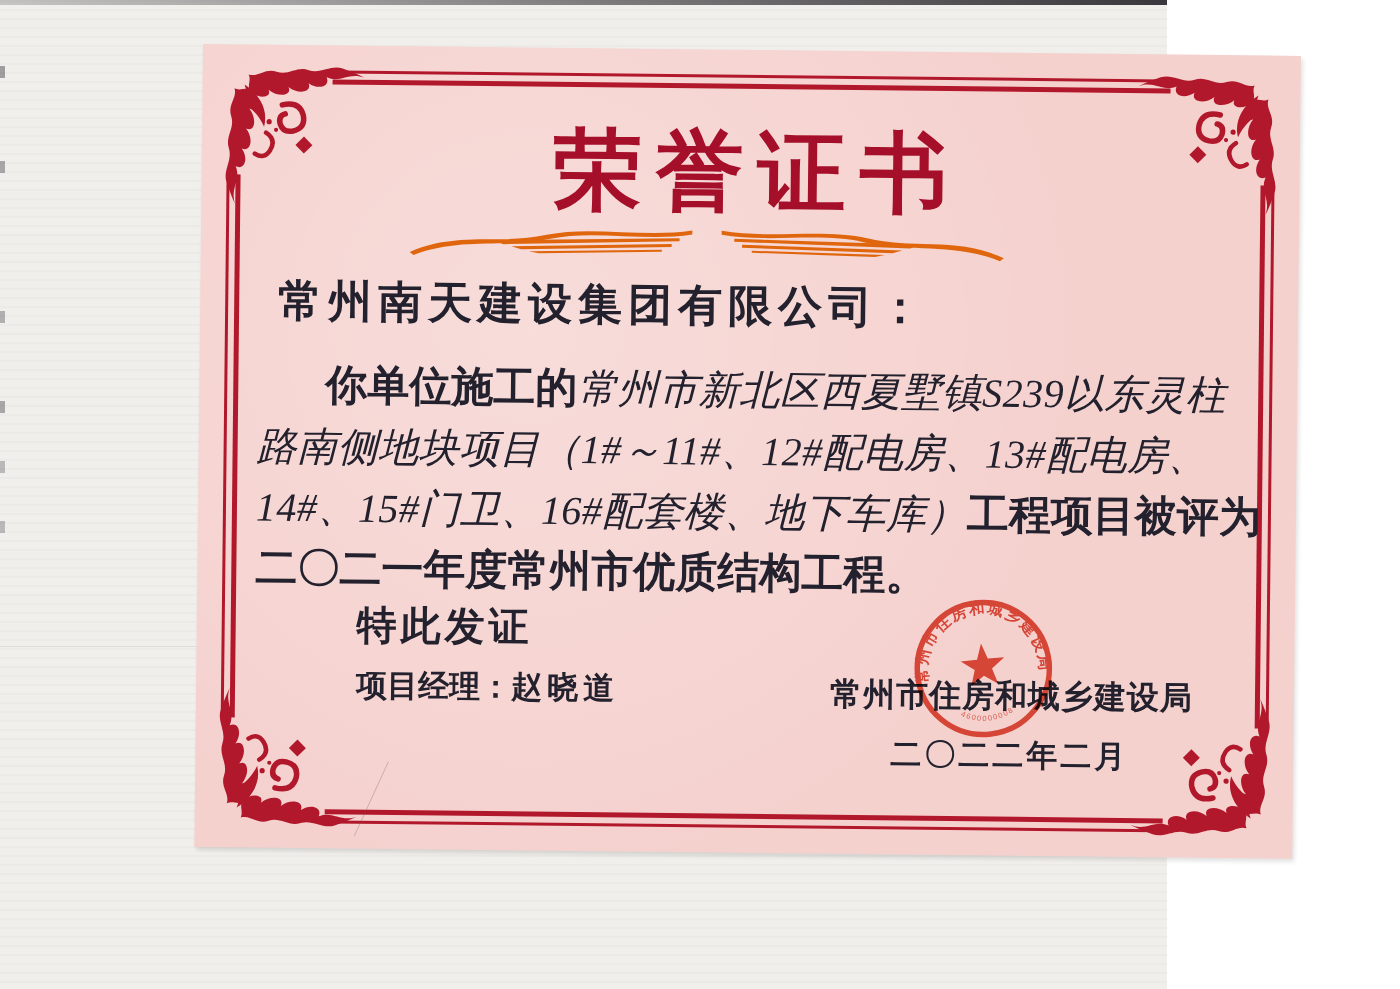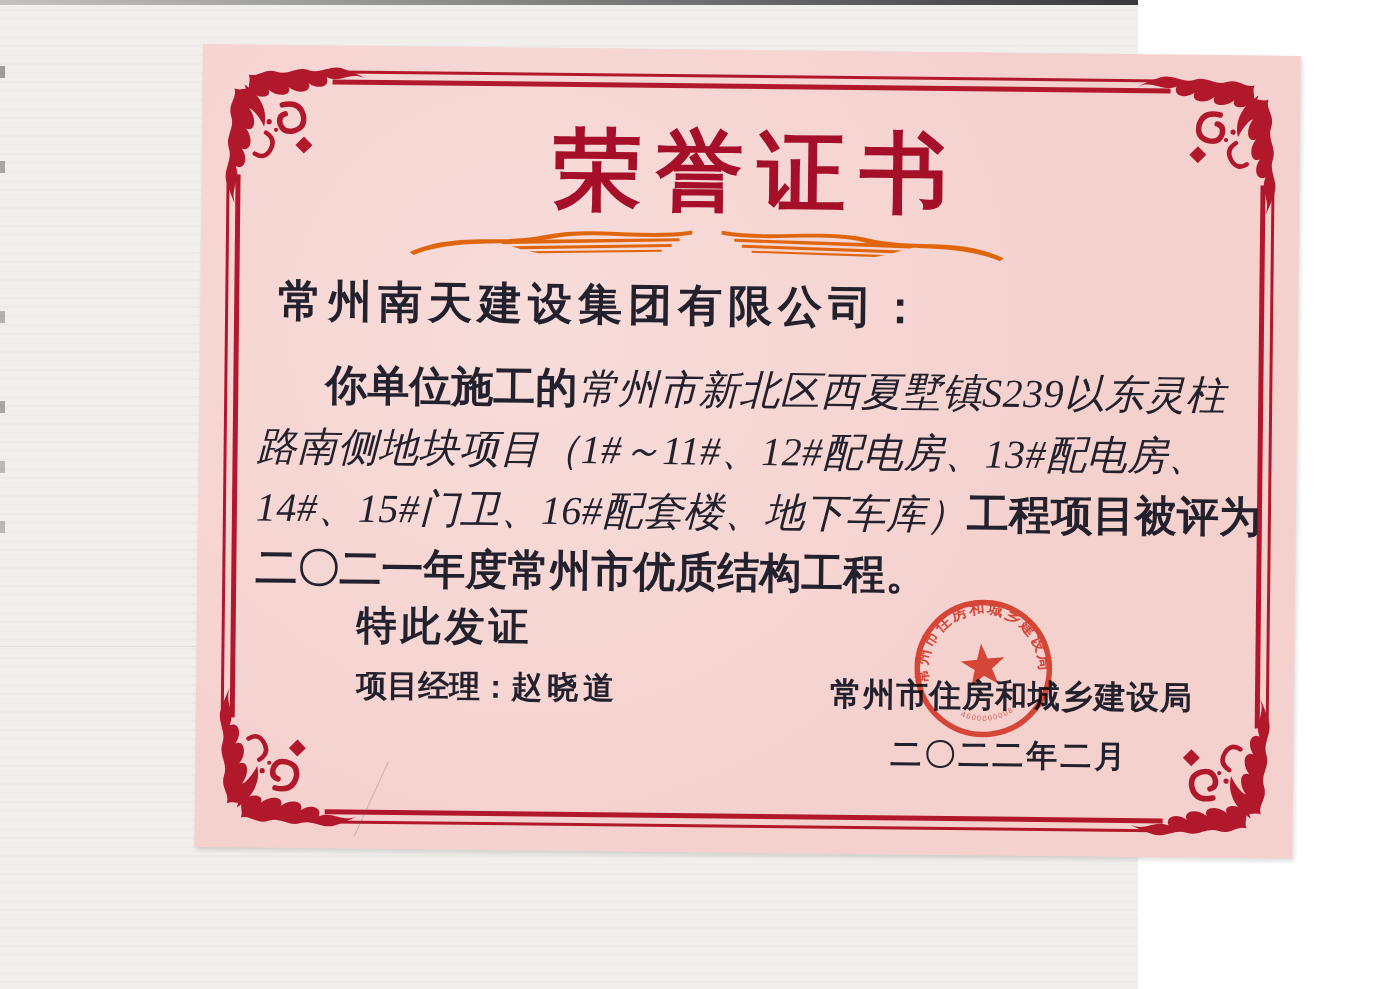--- a/index.html
+++ b/index.html
@@ -3,20 +3,21 @@
 <meta charset="utf-8">
 <style>
   html,body{margin:0;padding:0;}
   body{width:1400px;height:989px;overflow:hidden;font-family:"Liberation Serif",serif;}
 
   
   .scan{
     position:relative;width:1138px;height:989px;
     background:var(--scan-background,#f0efec);
     background-image:repeating-linear-gradient(180deg,rgba(0,0,0,.018) 0 2px,rgba(0,0,0,0) 2px 9px);
+    padding-left:29px;
   }
   .scan-top-edge{position:absolute;left:0;top:0;width:100%;height:5px;
     background:linear-gradient(90deg,rgba(70,70,72,.25),rgba(25,25,30,.85));}
   .scan-crease-h{position:absolute;left:0;top:646px;width:200px;height:1px;background:rgba(0,0,0,.07);}
   .edge-ticks{position:absolute;left:0;top:66px;width:5px;height:12px;background:rgba(60,60,65,.45);
     box-shadow:0 95px 0 rgba(60,60,65,.4),0 245px 0 rgba(60,60,65,.35),0 335px 0 rgba(60,60,65,.4),0 395px 0 rgba(60,60,65,.3),0 455px 0 rgba(60,60,65,.3);}
   .speck{position:absolute;background:rgba(50,50,45,.6);border-radius:50%;}
   .speck.s1{left:626px;top:58px;width:9px;height:6px;transform:rotate(30deg);}
   .speck.s2{left:663px;top:117px;width:3px;height:3px;}
   .speck.s3{left:368px;top:486px;width:3px;height:3px;opacity:.5;}

